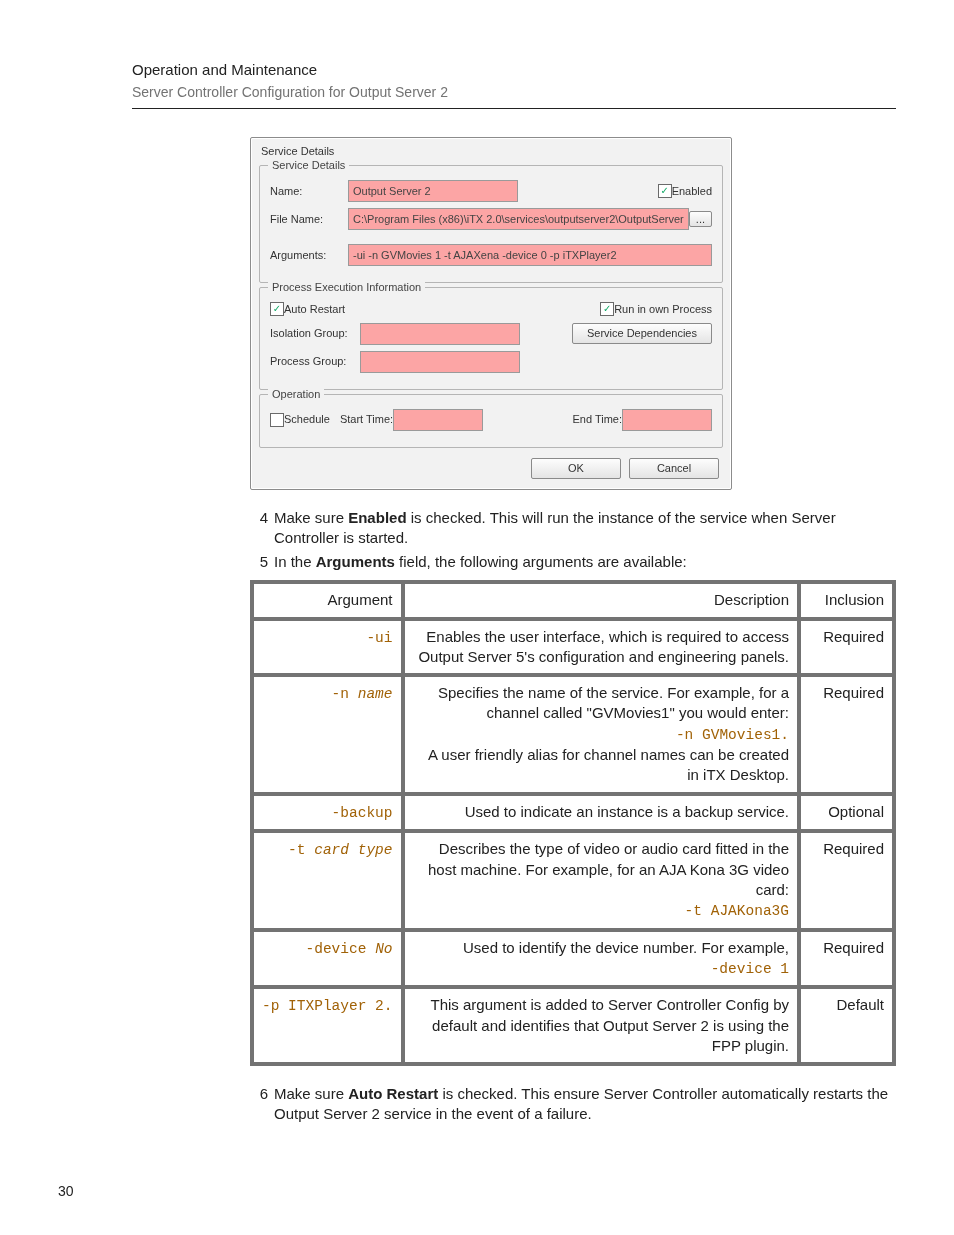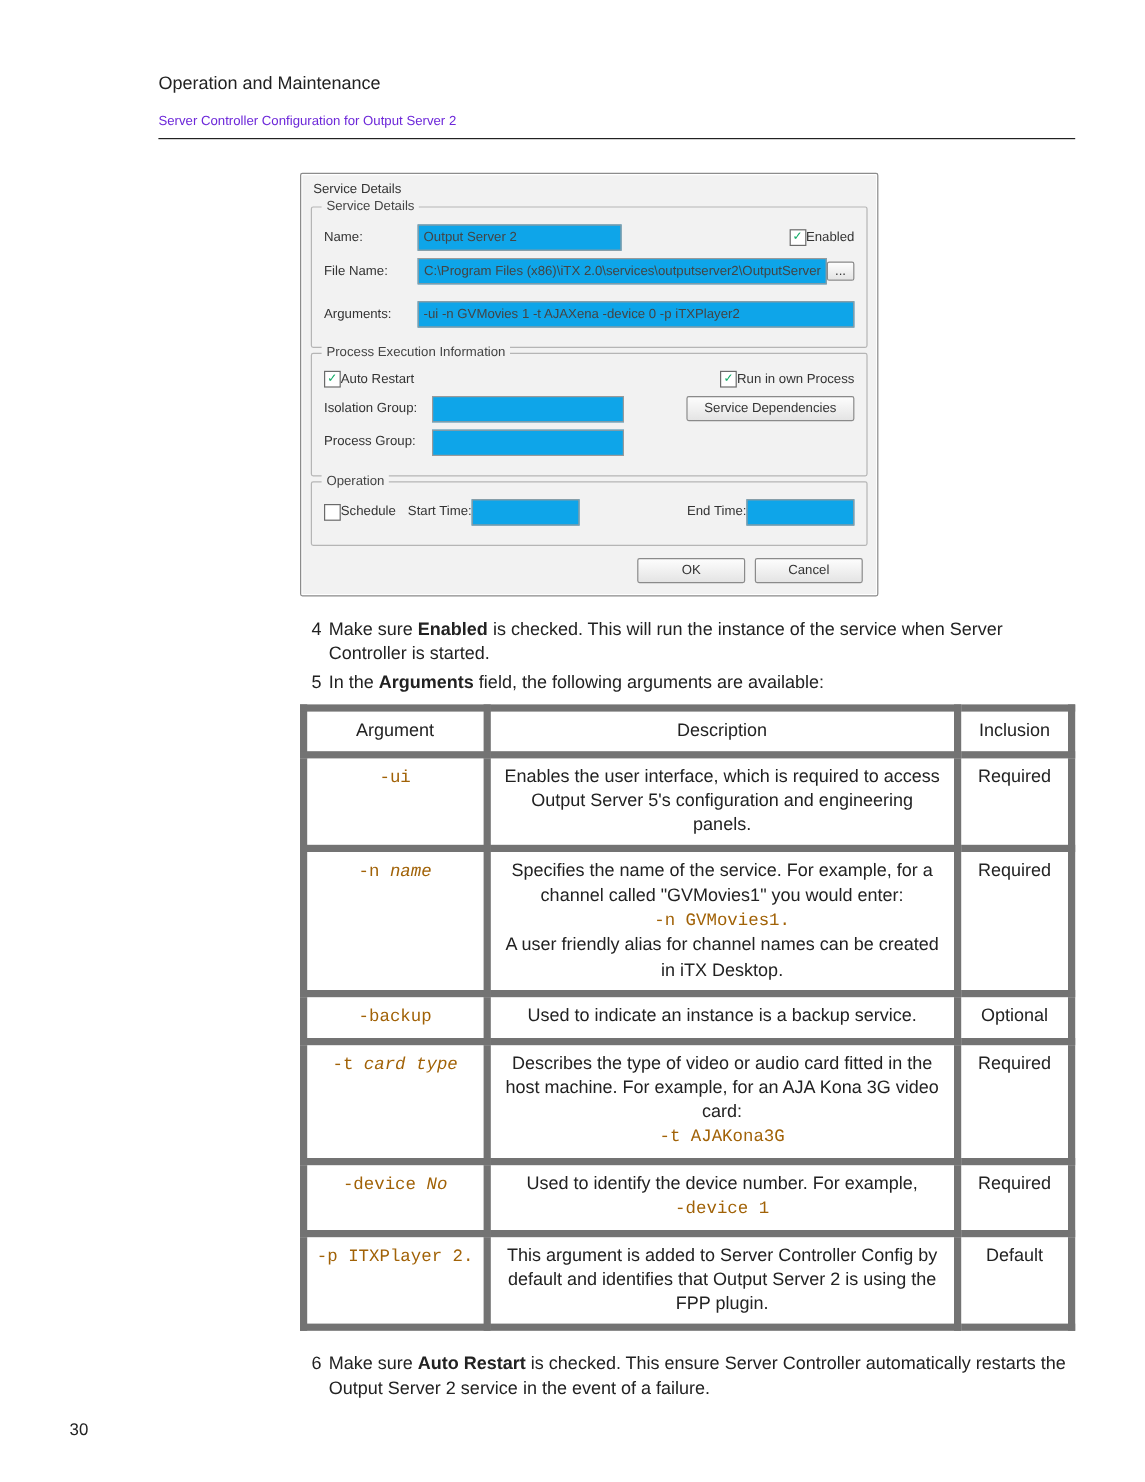--- a/index.html
+++ b/index.html
@@ -1,51 +1,51 @@
 <!DOCTYPE html>
 <html><head>
 <meta charset="utf-8">
 <style>
   html,body{margin:0;padding:0;background:#fff;color:#222;font-family:"Segoe UI",Arial,sans-serif;font-size:15px;line-height:1.35}
   .page{width:954px;min-height:1235px;box-sizing:border-box;padding:60px 58px 40px 132px;position:relative}
   .hdr-title{font-weight:400;font-size:15px;margin:0}
-  .hdr-sub{font-size:11px;color:#6d28d9;margin:14px 0 6px 0}
+  .hdr-sub{font-size:14px;color:#737373;margin:3px 0 6px 0}
   hr.sep{border:none;border-top:1px solid #222;margin:0 0 28px 0}
   .page-num{position:absolute;left:58px;bottom:34px;font-size:14px}
 
   .indent{margin-left:118px}
 
   
   .dlg{width:480px;border:1px solid #8c8c8c;border-radius:2px;background:#f2f2f2;font-family:"Segoe UI",Tahoma,sans-serif;font-size:11px;color:#333;margin-bottom:18px;box-shadow:0 0 0 1px #fff inset}
   .dlg-title{padding:6px 10px 2px 10px;font-size:11px}
   .gb{border:1px solid #b5b5b5;border-radius:2px;margin:4px 8px;padding:8px 10px 10px 10px;background:#f2f2f2;position:relative}
   .gb>.legend{position:absolute;top:-8px;left:8px;background:#f2f2f2;padding:0 4px;font-size:11px;color:#444}
   .row{display:flex;align-items:center;gap:0;margin:6px 0}
   .row label.fl{width:78px;color:#333}
-  .txt{flex:1;height:18px;border:1px solid #9a9a9a;background:#0ea5e9;font-size:11px;padding:1px 4px;color:#444}
+  .txt{flex:1;height:18px;border:1px solid #9a9a9a;background:#fca5a5;font-size:11px;padding:1px 4px;color:#444}
   .txt.small{flex:none}
   .chk{width:12px;height:12px;border:1px solid #6a6a6a;background:#fff;display:inline-flex;align-items:center;justify-content:center;font-size:10px;color:#1a6;line-height:1}
   .chk.checked::after{content:"✓"}
   .rad{width:11px;height:11px;border:1px solid #6a6a6a;border-radius:50%;display:inline-block;position:relative;background:#fff}
   .rad.sel::after{content:"";position:absolute;inset:2px;border-radius:50%;background:#2a6fb5}
   .btn{border:1px solid #8a8a8a;background:linear-gradient(#fdfdfd,#e4e4e4);border-radius:2px;font-size:11px;padding:2px 14px;min-width:60px;text-align:center}
   .btn.tiny{min-width:auto;padding:0 6px}
   .spacer{flex:1}
   .dlg-foot{display:flex;justify-content:flex-end;gap:8px;padding:6px 12px 10px 12px}
 
   
   ol.body{list-style:none;padding:0;margin:0}
   ol.body>li{display:flex;margin:4px 0}
   ol.body>li>.n{width:18px;flex:none;text-align:right;margin-right:6px}
   ol.body>li>.t{flex:1}
   b{font-weight:700}
 
   
   table.args{border-collapse:collapse;width:100%;margin:8px 0 18px 0;font-size:15px}
-  table.args th,table.args td{border:6px solid #737373;padding:6px 8px;vertical-align:top;text-align:center}
+  table.args th,table.args td{border:4px solid #737373;padding:6px 8px;vertical-align:top;text-align:right}
   table.args th{font-weight:400;background:#fff}
   .mono{font-family:Liberation Mono, monospace;color:#a16207;font-size:14.5px;white-space:pre}
   .mono .it{font-style:italic}
 </style>
 </head>
 <body>
 
 <div class="page">
   <div>
     <p class="hdr-title">Operation and Maintenance</p>

